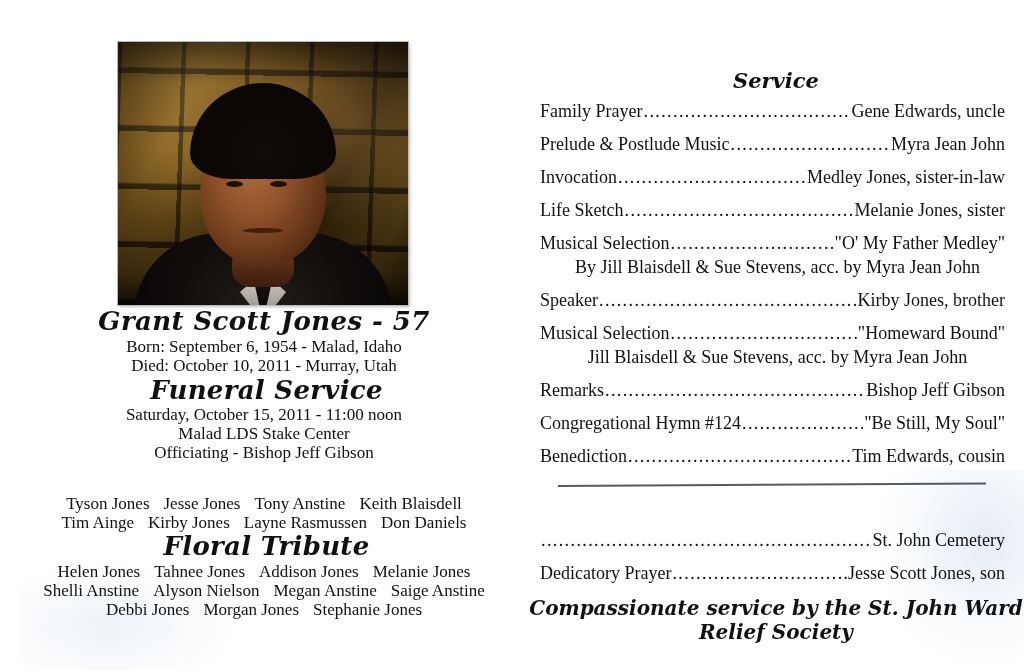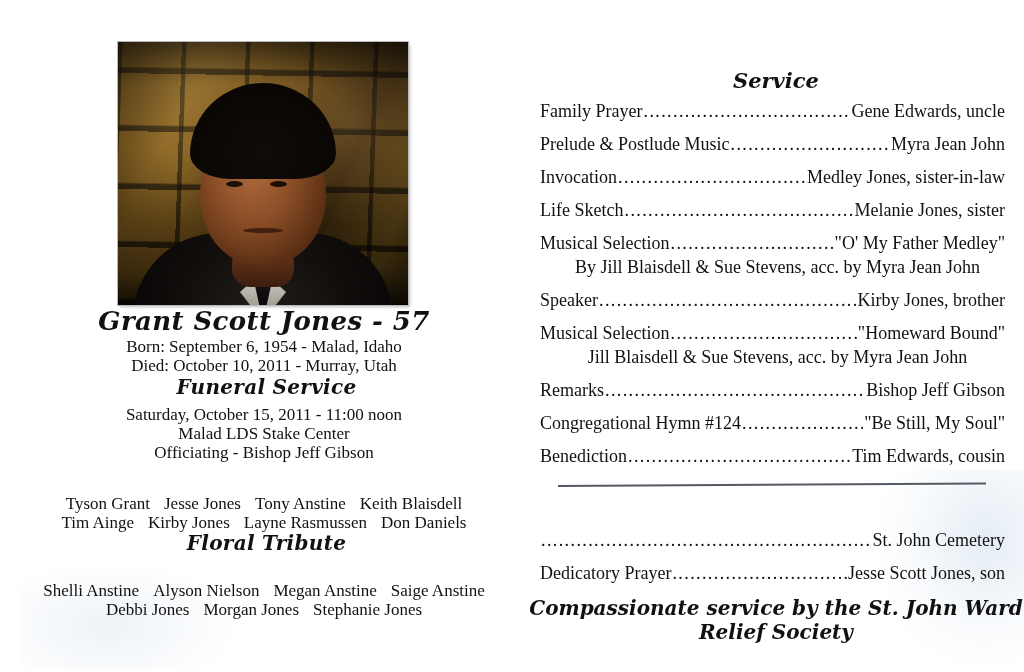--- a/index.html
+++ b/index.html
@@ -151,21 +151,21 @@
     left: 0; right: 0;
     font-size: 17px;
     line-height: 19px;
   }
   .born-line  { top: 337px; }
   .died-line  { top: 356px; }
 
   .script-head {
     position: absolute;
     left: 5px; right: 0;
-    font-size: 20px;
+    font-size: 26px;
     font-style: italic;
     font-weight: 700;
     font-family: "DejaVu Serif", "Liberation Serif", serif;
     letter-spacing: 0.3px;
   }
   .head-funeral { top: 375px; }
   .head-casket  { top: 463px; }
   .head-floral  { top: 531px; }
 
   .svc-when  { top: 405px; }
@@ -282,27 +282,30 @@
 
   <div class="lc-text born-line">Born: September 6, 1954 - Malad, Idaho</div>
   <div class="lc-text died-line">Died: October 10, 2011 - Murray, Utah</div>
 
   <div class="script-head head-funeral">Funeral Service</div>
   <div class="lc-text svc-when">Saturday, October 15, 2011 - 11:00 noon</div>
   <div class="lc-text svc-where">Malad LDS Stake Center</div>
   <div class="lc-text svc-offic">Officiating - Bishop Jeff Gibson</div>
 
   <div class="lc-text bearers-1">
-    <span>Tyson Grant</span><span class="gap"></span><span>Jesse Jones</span><span class="gap"></span><span>Tony Anstine</span><span class="gap"></span><span>Keith Blaisdell</span>
+    <span>Tyson Jones</span><span class="gap"></span><span>Jesse Jones</span><span class="gap"></span><span>Tony Anstine</span><span class="gap"></span><span>Keith Blaisdell</span>
   </div>
   <div class="lc-text bearers-2">
     <span>Tim Ainge</span><span class="gap"></span><span>Kirby Jones</span><span class="gap"></span><span>Layne Rasmussen</span><span class="gap"></span><span>Don Daniels</span>
   </div>
 
   <div class="script-head head-floral">Floral Tribute</div>
+  <div class="lc-text floral-1">
+    <span>Helen Jones</span><span class="gap"></span><span>Tahnee Jones</span><span class="gap"></span><span>Addison Jones</span><span class="gap"></span><span>Melanie Jones</span>
+  </div>
   <div class="lc-text floral-3">
     <span>Debbi Jones</span><span class="gap"></span><span>Morgan Jones</span><span class="gap"></span><span>Stephanie Jones</span>
   </div>
   <div class="lc-text floral-2">
     <span>Shelli Anstine</span><span class="gap"></span><span>Alyson Nielson</span><span class="gap"></span><span>Megan Anstine</span><span class="gap"></span><span>Saige Anstine</span>
   </div>
 </div>
 
 <div class="right-col">
 

